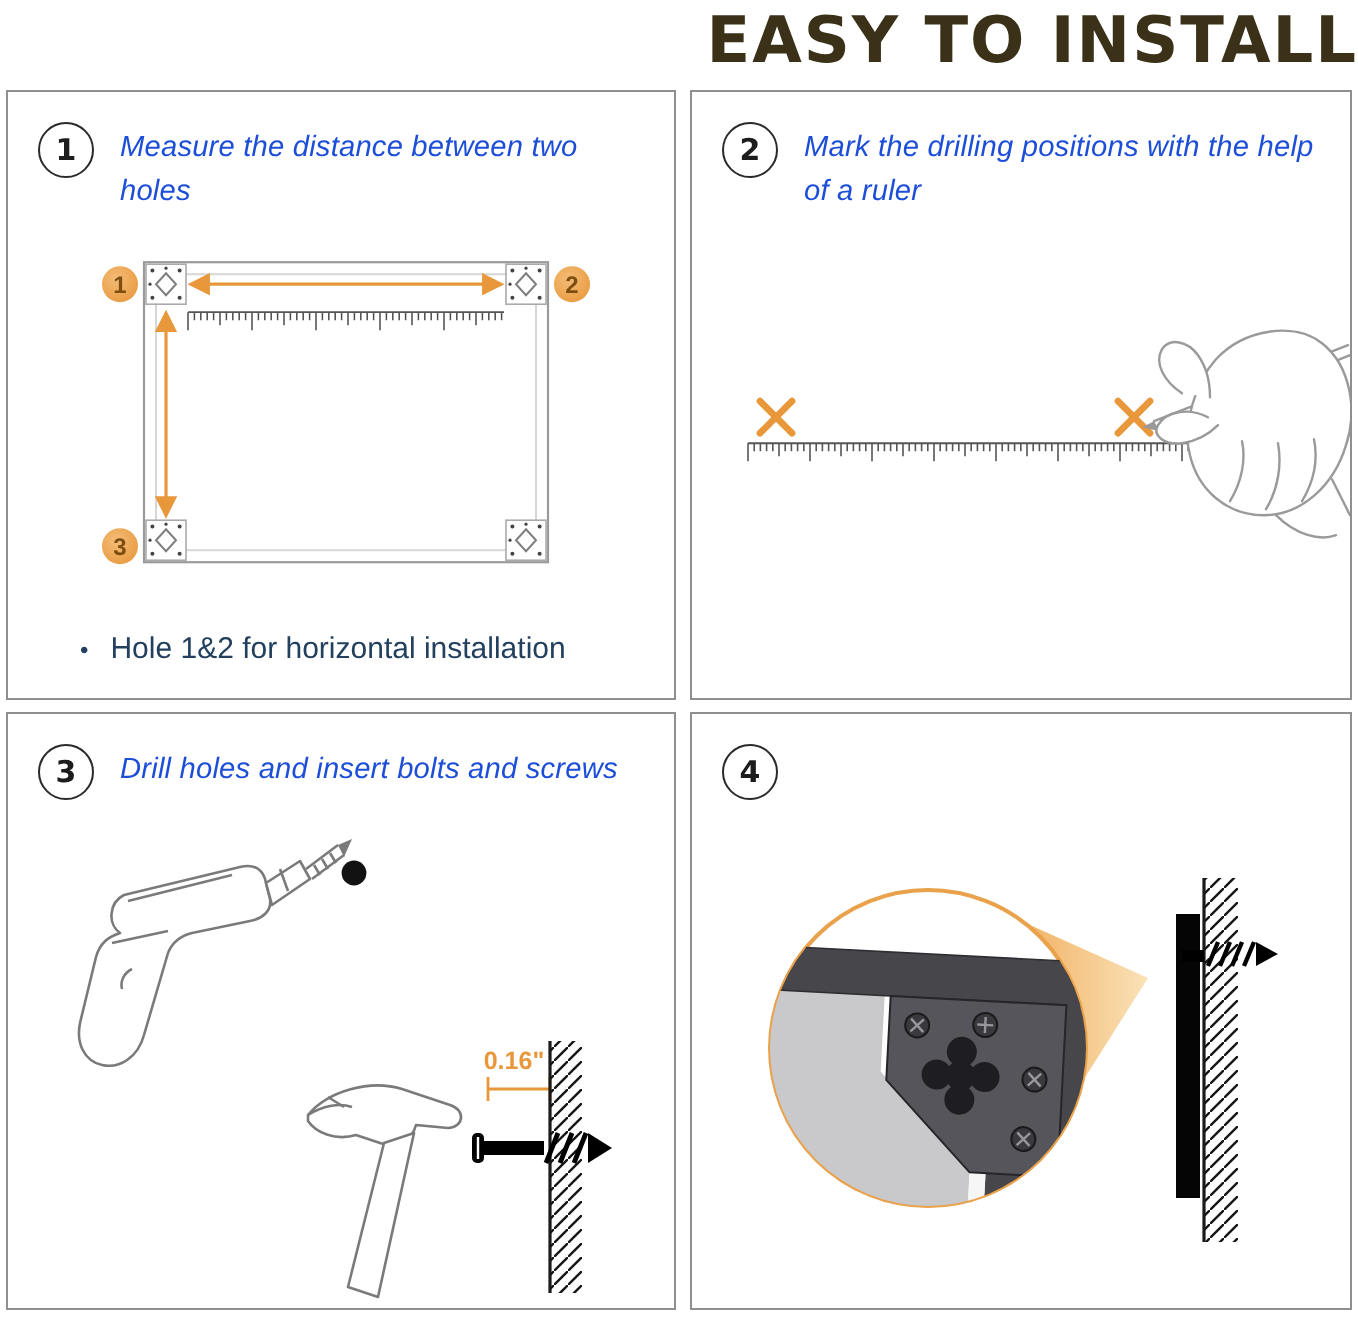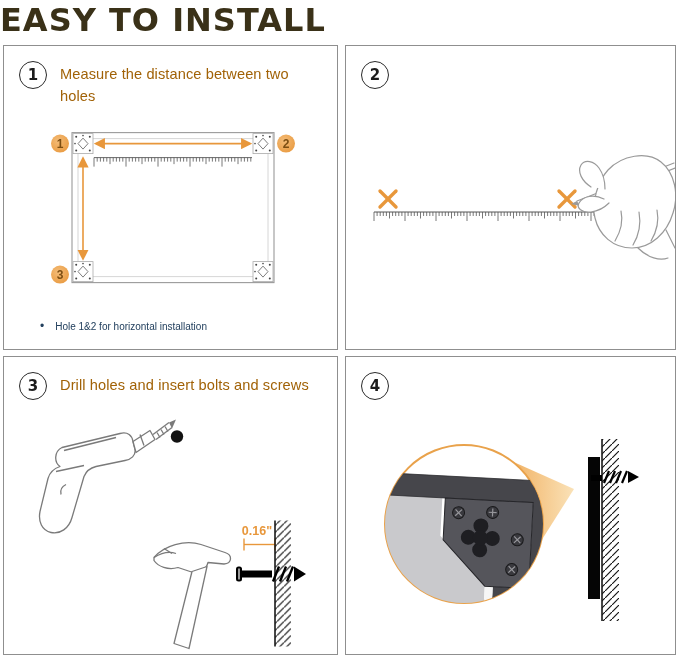--- a/index.html
+++ b/index.html
@@ -1,18 +1,18 @@
 <!DOCTYPE html>
 <html><head>
 <meta charset="utf-8">
 <style>
   html,body{margin:0;padding:0;background:#fff;}
   body{width:679px;height:664px;font-family:"Liberation Sans",sans-serif;overflow:hidden;}
   .page-title{
-    text-align:left;
+    text-align:right;
     font-family:"DejaVu Sans",sans-serif;
     font-weight:bold;
     font-size:32px;
     letter-spacing:1px;
     color:#3a3118;
     margin:2px 0 6px 0;
     line-height:1.15;
   }
   .panels{
     display:grid;
@@ -28,24 +28,24 @@
     display:flex;
     flex-direction:column;
     overflow:hidden;
   }
   .step-header{display:flex;align-items:flex-start;gap:13px;padding:15px 12px 0 15px;}
   .step-num{
     flex:0 0 auto;width:26px;height:26px;border:1.7px solid #2a2a2a;border-radius:50%;
     display:flex;align-items:center;justify-content:center;
     font-family:"DejaVu Sans",sans-serif;font-weight:bold;font-size:15px;color:#1c1c1c;
   }
-  .step-text{font-size:14.6px;color:#a16207;line-height:1.5;padding-top:3px;letter-spacing:.1px;}
+  .step-text{font-size:14.6px;color:#1d4ed8;line-height:1.5;padding-top:3px;letter-spacing:.1px;font-style:italic;}
   svg.illus{display:block;width:100%;flex:1 0 auto;}
   .bullets{list-style:none;margin:0 0 16px 0;padding:0 6px 0 36px;display:flex;flex-direction:column;gap:10px;}
-  .bullets li{font-size:10px;color:#23405e;display:flex;gap:11px;align-items:baseline;}
+  .bullets li{font-size:15px;color:#23405e;display:flex;gap:11px;align-items:baseline;}
   .bullets li::before{content:"\2022";font-size:12px;color:#23405e;}
 </style>
 </head>
 <body>
 
 <h1 class="page-title">EASY TO INSTALL</h1>
 
 <div class="panels">
 
   <section class="panel">
@@ -158,20 +158,21 @@
       </g>
     </svg>
     <ul class="bullets">
       <li>Hole 1&amp;2 for horizontal installation</li>
     </ul>
   </section>
 
   <section class="panel">
     <div class="step-header">
       <span class="step-num">2</span>
+      <span class="step-text">Mark the drilling positions with the help of a ruler</span>
     </div>
     <svg class="illus" viewBox="0 0 329 238">
 
       <g stroke="#E8973B" stroke-width="3.4" stroke-linecap="round">
         <line x1="34" y1="91" x2="50" y2="107"></line>
           <line x1="50" y1="91" x2="34" y2="107"></line>
       </g>
       <g stroke="#E8973B" stroke-width="3.4" stroke-linecap="round">
         <line x1="213" y1="91" x2="229" y2="107"></line>
           <line x1="229" y1="91" x2="213" y2="107"></line>

